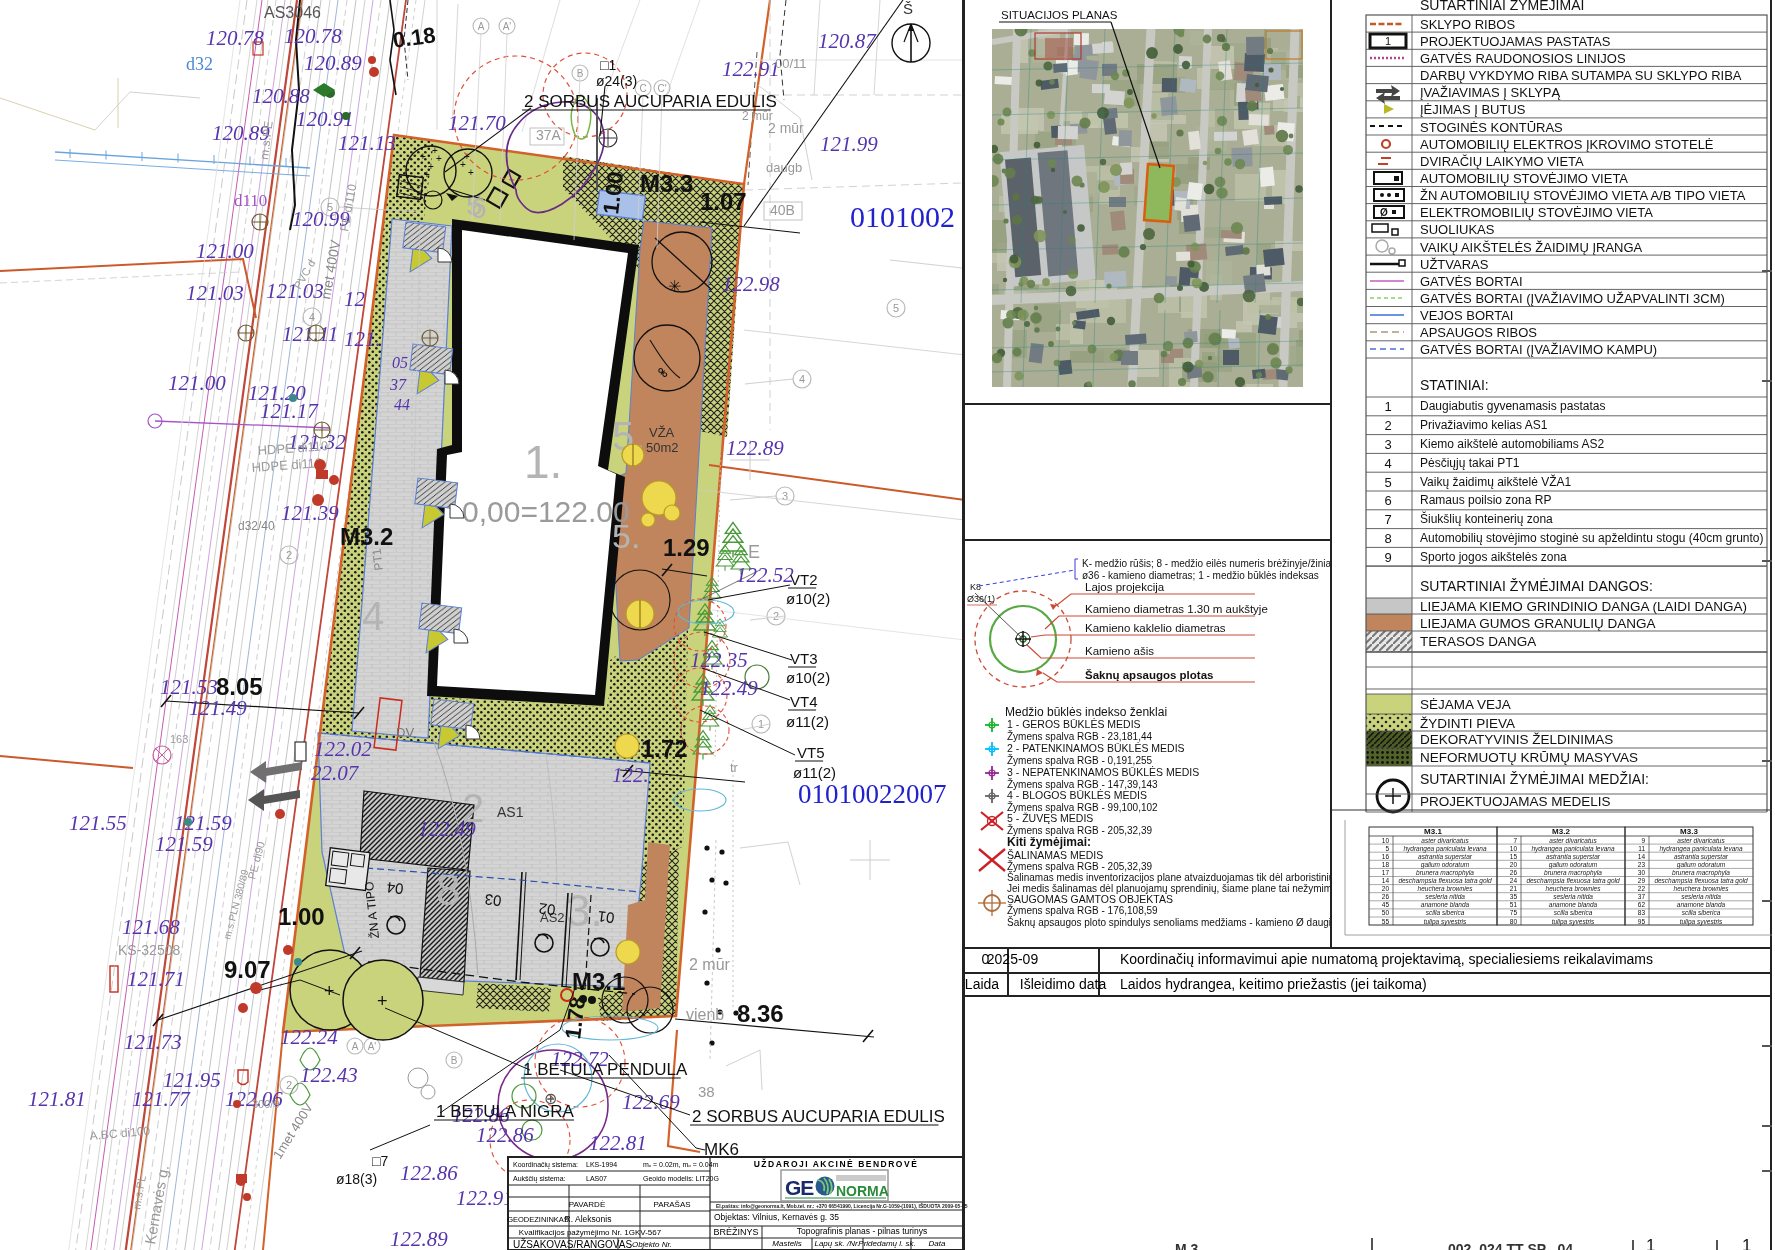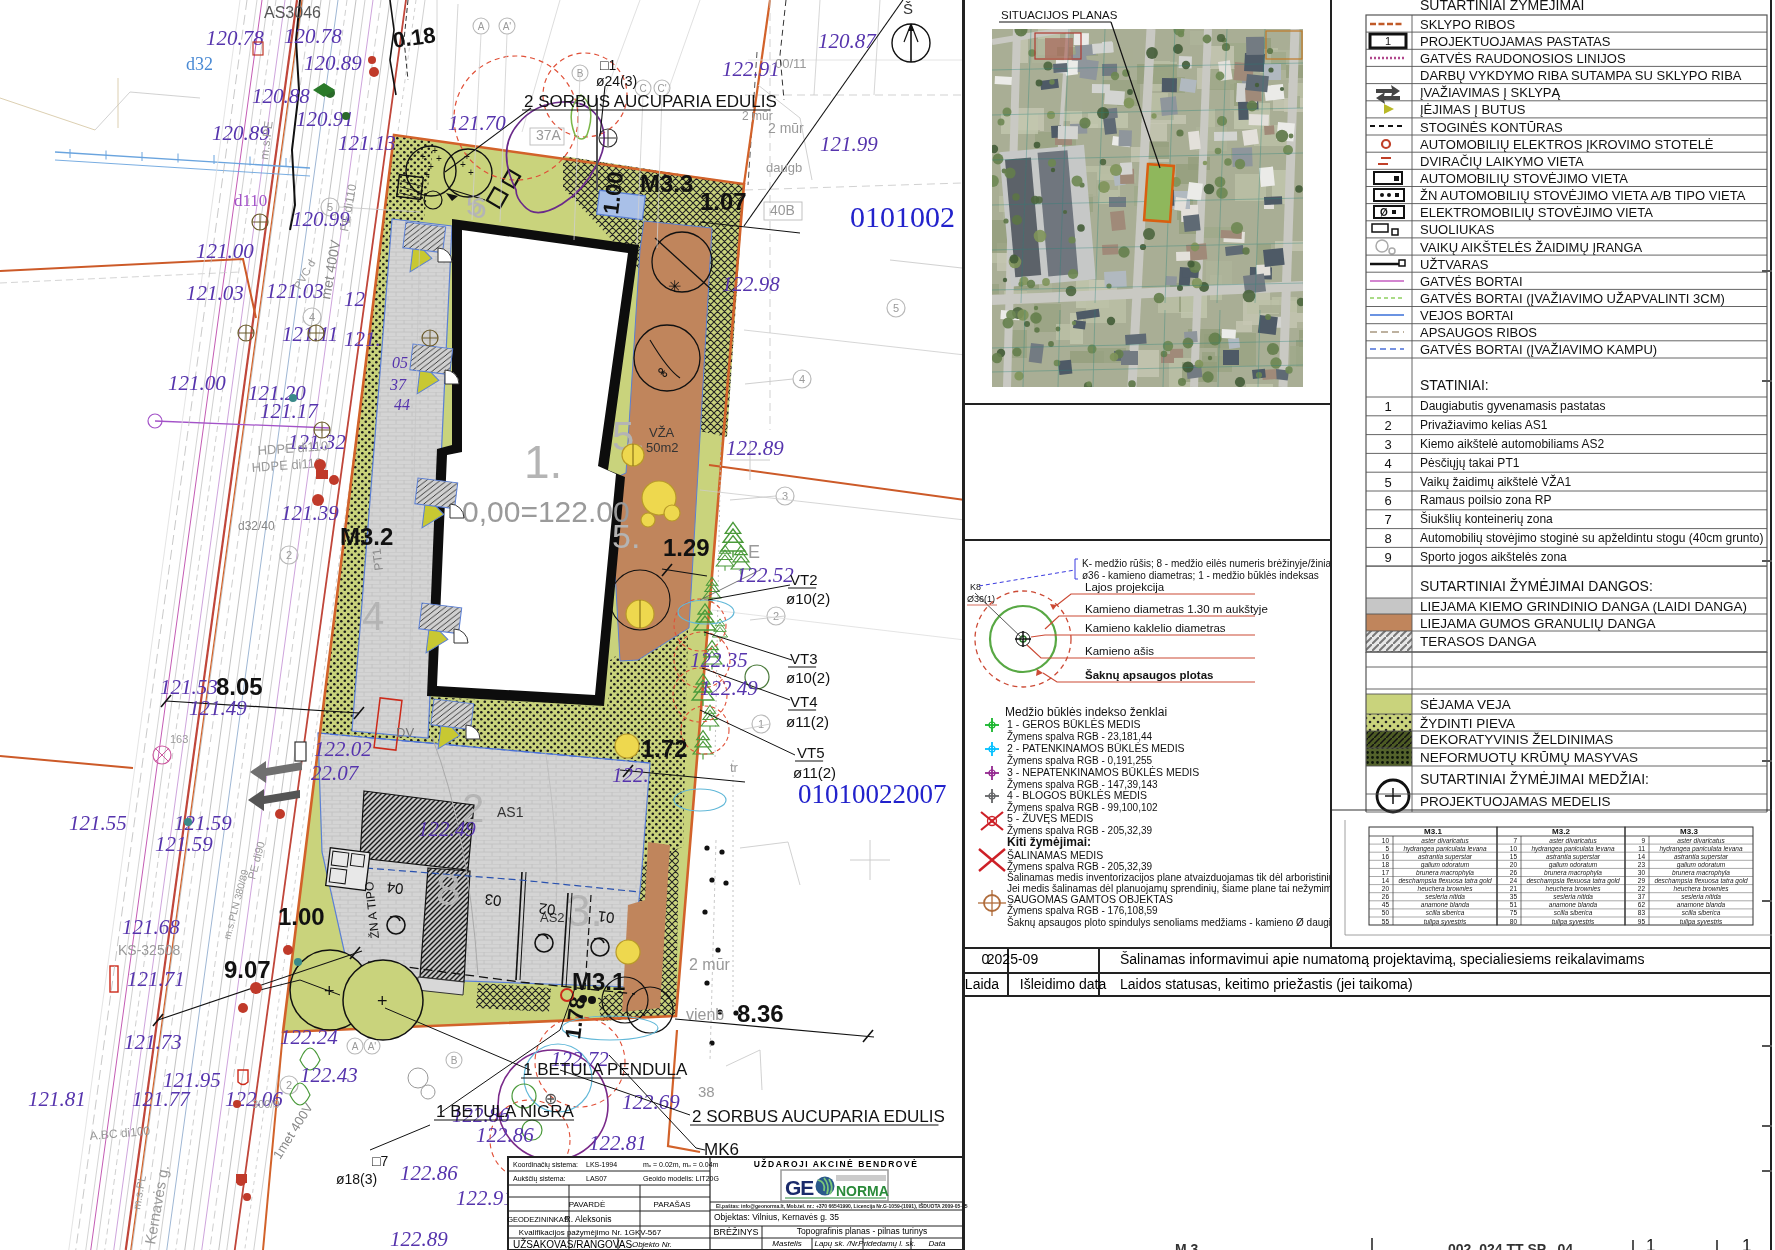--- a/index.html
+++ b/index.html
@@ -1051,24 +1051,24 @@
     <text x="42" y="362" font-size="10.5" fill="#111">SAUGOMAS GAMTOS OBJEKTAS</text>
     <text x="42" y="373" font-size="10" fill="#111">Žymens spalva RGB - 176,108,59</text>
     <text x="42" y="385" font-size="10" fill="#111">Šaknų apsaugos ploto spindulys senoliams medžiams - kamieno Ø dauginant iš 15</text>
   </svg>
 <div class="abs" style="left:963px;top:947px;width:809px;height:50px;border-top:2px solid #222;border-bottom:2px solid #222"></div>
 <div class="abs" style="left:963px;top:972px;width:809px;height:1.5px;background:#222"></div>
 <div class="abs" style="left:1007px;top:947px;width:1.5px;height:50px;background:#222"></div>
 <div class="abs" style="left:1098px;top:947px;width:1.5px;height:50px;background:#222"></div>
 <div class="abs" style="left:963px;top:951px;width:45px;font-size:14px;text-align:center;white-space:nowrap">0</div>
 <div class="abs" style="left:958px;top:951px;width:109px;font-size:14px;text-align:center;white-space:nowrap">2025-09</div>
-<div class="abs" style="left:1120px;top:951px;font-size:14px;white-space:nowrap">Šalinamas informavimui apie numatomą projektavimą, specialiesiems reikalavimams</div>
+<div class="abs" style="left:1120px;top:951px;font-size:14px;white-space:nowrap">Koordinačių informavimui apie numatomą projektavimą, specialiesiems reikalavimams</div>
 <div class="abs" style="left:963px;top:976px;width:38px;font-size:14px;text-align:center;white-space:nowrap">Laida</div>
 <div class="abs" style="left:1007px;top:976px;width:112px;font-size:14px;text-align:center;white-space:nowrap">Išleidimo data</div>
-<div class="abs" style="left:1120px;top:976px;font-size:14px;white-space:nowrap">Laidos statusas, keitimo priežastis (jei taikoma)</div>
+<div class="abs" style="left:1120px;top:976px;font-size:14px;white-space:nowrap">Laidos hydrangea, keitimo priežastis (jei taikoma)</div>
 <div class="abs" style="left:1371px;top:1238px;width:1.5px;height:12px;background:#555"></div>
 <div class="abs" style="left:1632px;top:1240px;width:1.5px;height:10px;background:#555"></div>
 <div class="abs" style="left:1175px;top:1241px;width:80px;font-size:14px;font-weight:bold;color:#333">M.3.</div>
 <div class="abs" style="left:1448px;top:1241px;width:200px;font-size:14px;font-weight:bold;color:#333">002_024 TT SP _04</div>
 <div class="abs" style="left:1646px;top:1236px;font-size:17px;color:#111">1</div>
 <div class="abs" style="left:1742px;top:1236px;font-size:17px;color:#111">1</div>
 
 <div class="abs" style="left:1716px;top:1240px;width:1.5px;height:10px;background:#555"></div>
 <div class="abs" style="left:1770px;top:0;width:2px;height:1250px;background:#222"></div>
 <div class="abs" style="left:1762px;top:270px;width:10px;height:1.5px;background:#555"></div>

